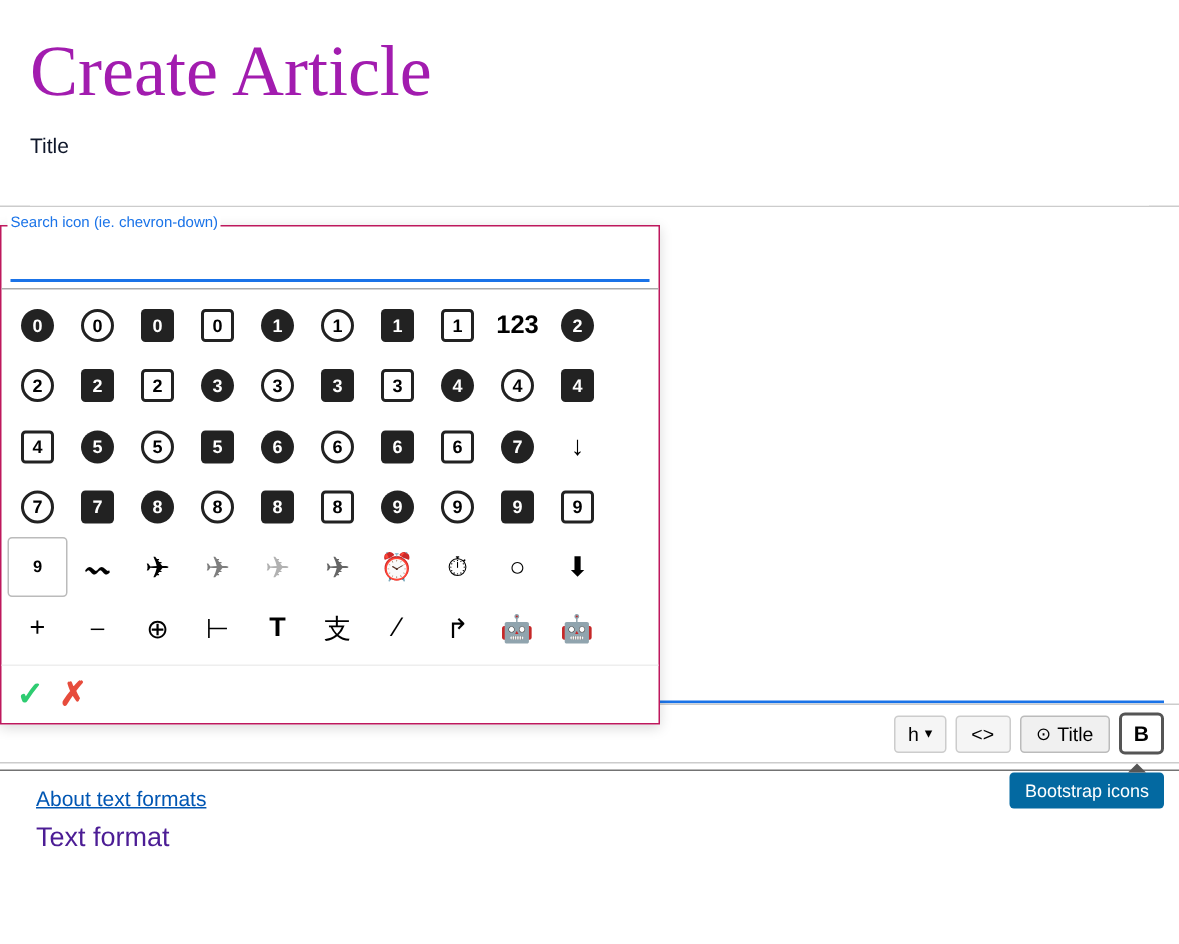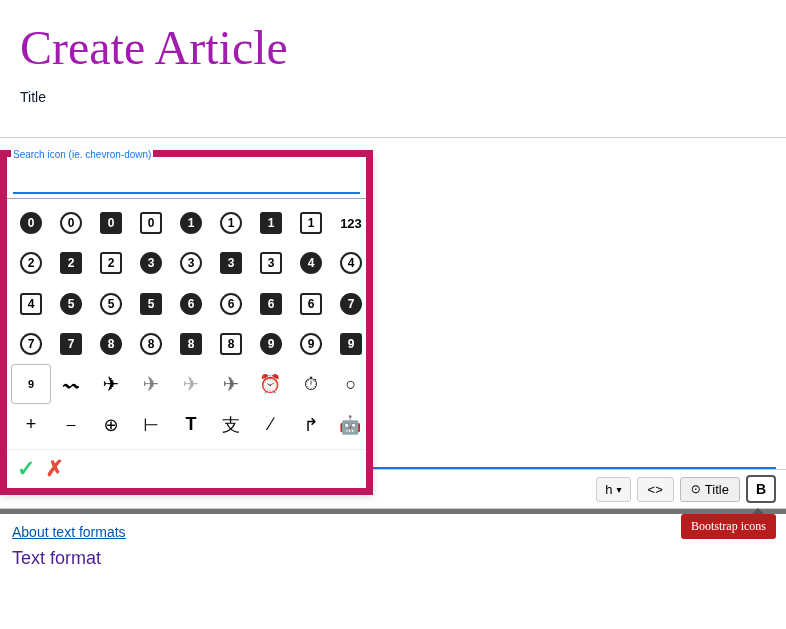--- a/index.html
+++ b/index.html
@@ -40,23 +40,23 @@
       font-size: 16px;
       padding: 4px 0;
       color: #333;
     }
 
     
     .icon-picker-overlay {
       position: absolute;
       top: 150px;
       left: 0;
-      width: 373px;
+      width: 440px;
       background: #fff;
-      border: 7px solid #be185d;
+      border: 1px solid #be185d;
       z-index: 100;
       box-shadow: 0 2px 8px rgba(0,0,0,0.15);
     }
 
     .search-row {
       display: flex;
       align-items: center;
       border-bottom: 1px solid #aaa;
       padding: 4px 6px;
       position: relative;
@@ -168,47 +168,46 @@
       border-radius: 4px;
       font-size: 14px;
       font-weight: bold;
       position: relative;
     }
 
     .bootstrap-tooltip {
       position: absolute;
       bottom: -36px;
       right: 0;
-      background: #b91c1c;
+      background: #0369a1;
       color: #fff;
       font-size: 12px;
       padding: 5px 10px;
       border-radius: 3px;
       white-space: nowrap;
       z-index: 200;
-      font-family: Liberation Serif, serif;
     }
 
     .bootstrap-tooltip::before {
       content: '';
       position: absolute;
       top: -6px;
       right: 12px;
       border-left: 6px solid transparent;
       border-right: 6px solid transparent;
       border-bottom: 6px solid #555;
     }
 
     .bottom-links {
       position: absolute;
       bottom: 50px;
       left: 0;
       right: 0;
-      padding: 10px 12px;
-      border-top: 5px solid #737373;
+      padding: 10px 24px;
+      border-top: 1px solid #737373;
     }
 
     .about-link {
       color: #0056b3;
       text-decoration: underline;
       font-size: 14px;
       cursor: pointer;
       display: block;
       margin-bottom: 8px;
     }
@@ -319,21 +318,21 @@
         </div>
       <div class="icon-cell">
           <div class="icon-circle-outline">1</div>
         </div>
       <div class="icon-cell">
           <div class="icon-square-fill">1</div>
         </div>
       <div class="icon-cell">
           <div class="icon-square-outline">1</div>
         </div>
-      <div class="icon-cell" style="font-size:13px;font-weight:bold;">123</div>
+      <div class="icon-cell" style="font-size:17px;font-weight:bold;">123</div>
       <div class="icon-cell">
           <div class="icon-circle-fill">2</div>
         </div>
 
       <div class="icon-cell">
           <div class="icon-circle-outline">2</div>
         </div>
       <div class="icon-cell">
           <div class="icon-square-fill">2</div>
         </div>

